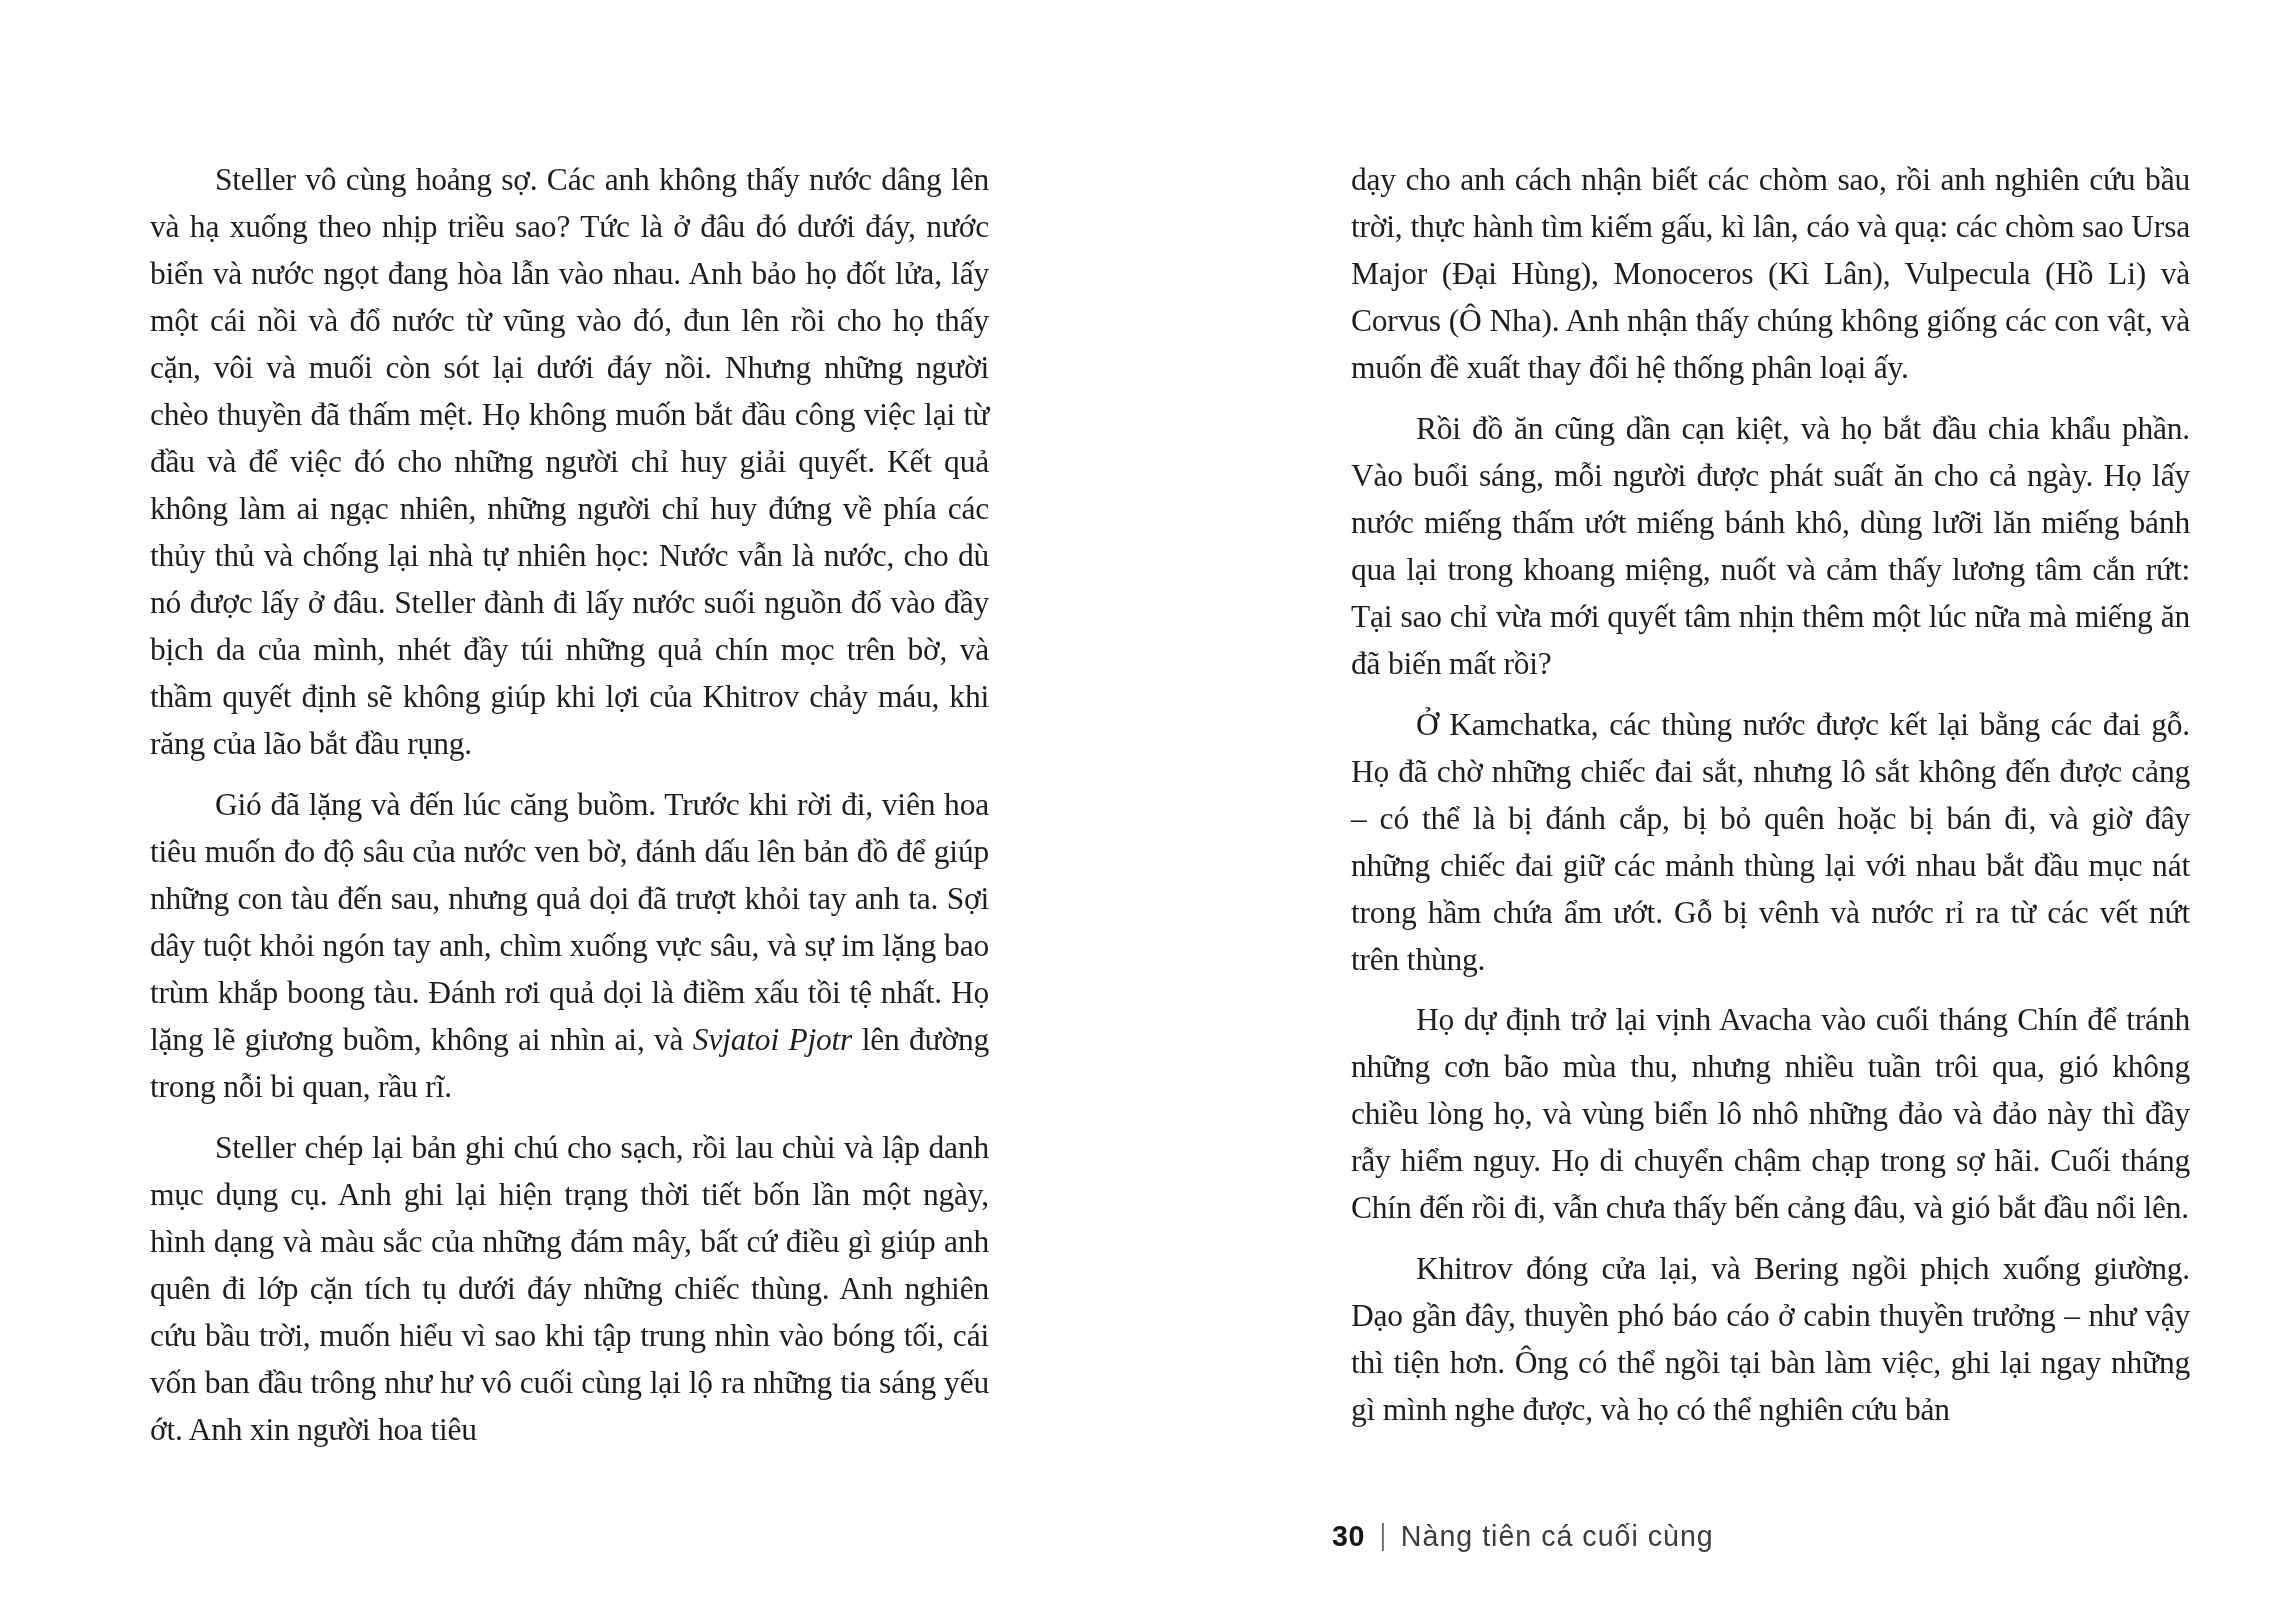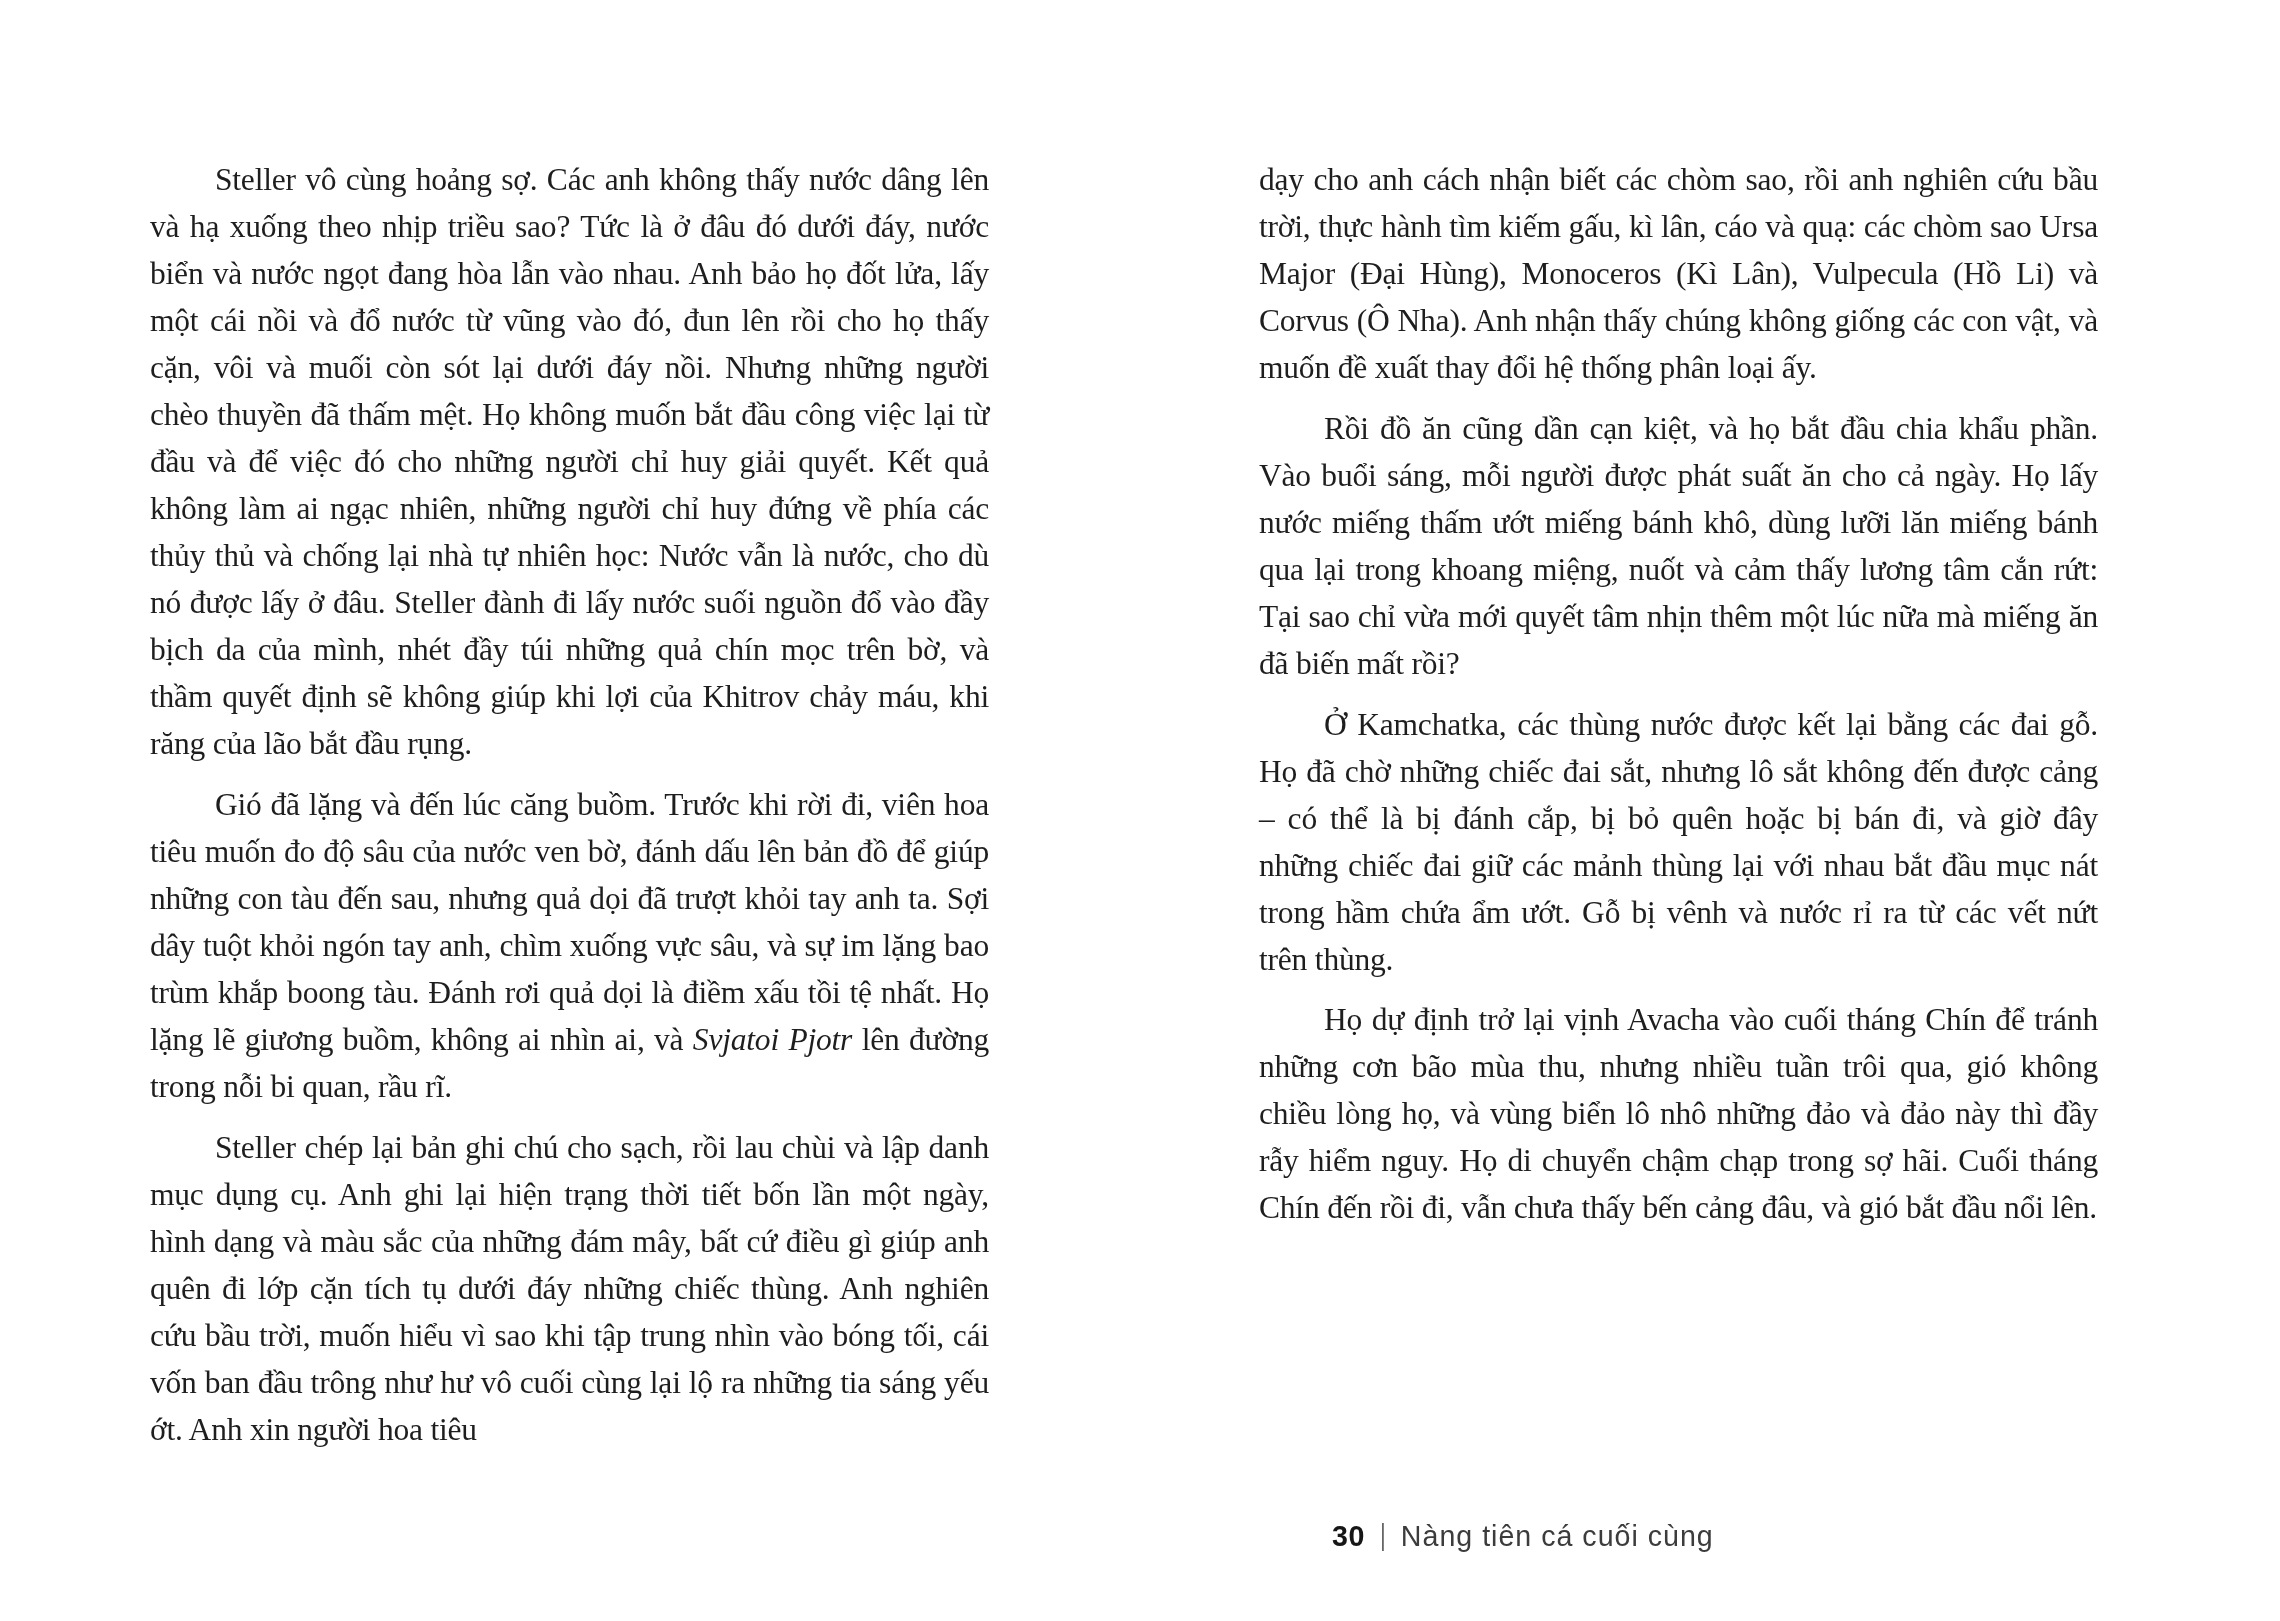--- a/index.html
+++ b/index.html
@@ -15,21 +15,21 @@
     font-family: "Liberation Serif", "DejaVu Serif", serif;
     color: #1e1e1e;
     text-decoration: underline;
   }
   .page-col {
     position: absolute;
     top: 156px;
     width: 839px;
   }
   .left-col  { left: 150px; }
-  .right-col { left: 1259px; }
+  .right-col { left: 1351px; }
   .para {
     margin: 0 0 13.8px 0;
     font-size: 31.5px;
     line-height: 47px;
     text-align: justify;
     letter-spacing: -0.2px;
     hyphens: none;
   }
   .para.indent { text-indent: 65px; }
   .para em { font-style: italic; }
@@ -67,20 +67,21 @@
       <p class="para indent"><span>Steller vô cùng hoảng sợ. Các anh không thấy nước dâng lên và hạ xuống theo nhịp triều sao? Tức là ở đâu đó dưới đáy, nước biển và nước ngọt đang hòa lẫn vào nhau. Anh bảo họ đốt lửa, lấy một cái nồi và đổ nước từ vũng vào đó, đun lên rồi cho họ thấy cặn, vôi và muối còn sót lại dưới đáy nồi. Nhưng những người chèo thuyền đã thấm mệt. Họ không muốn bắt đầu công việc lại từ đầu và để việc đó cho những người chỉ huy giải quyết. Kết quả không làm ai ngạc nhiên, những người chỉ huy đứng về phía các thủy thủ và chống lại nhà tự nhiên học: Nước vẫn là nước, cho dù nó được lấy ở đâu. Steller đành đi lấy nước suối nguồn đổ vào đầy bịch da của mình, nhét đầy túi những quả chín mọc trên bờ, và thầm quyết định sẽ không giúp khi lợi của Khitrov chảy máu, khi răng của lão bắt đầu rụng.</span></p>
       <p class="para indent"><span>Gió đã lặng và đến lúc căng buồm. Trước khi rời đi, viên hoa tiêu muốn đo độ sâu của nước ven bờ, đánh dấu lên bản đồ để giúp những con tàu đến sau, nhưng quả dọi đã trượt khỏi tay anh ta. Sợi dây tuột khỏi ngón tay anh, chìm xuống vực sâu, và sự im lặng bao trùm khắp boong tàu. Đánh rơi quả dọi là điềm xấu tồi tệ nhất. Họ lặng lẽ giương buồm, không ai nhìn ai, và </span><em>Svjatoi Pjotr</em><span> lên đường trong nỗi bi quan, rầu rĩ.</span></p>
       <p class="para indent"><span>Steller chép lại bản ghi chú cho sạch, rồi lau chùi và lập danh mục dụng cụ. Anh ghi lại hiện trạng thời tiết bốn lần một ngày, hình dạng và màu sắc của những đám mây, bất cứ điều gì giúp anh quên đi lớp cặn tích tụ dưới đáy những chiếc thùng. Anh nghiên cứu bầu trời, muốn hiểu vì sao khi tập trung nhìn vào bóng tối, cái vốn ban đầu trông như hư vô cuối cùng lại lộ ra những tia sáng yếu ớt. Anh xin người hoa tiêu</span></p>
     </div>
 
   <div class="page-col right-col">
       <p class="para"><span>dạy cho anh cách nhận biết các chòm sao, rồi anh nghiên cứu bầu trời, thực hành tìm kiếm gấu, kì lân, cáo và quạ: các chòm sao Ursa Major (Đại Hùng), Monoceros (Kì Lân), Vulpecula (Hồ Li) và Corvus (Ô Nha). Anh nhận thấy chúng không giống các con vật, và muốn đề xuất thay đổi hệ thống phân loại ấy.</span></p>
       <p class="para indent"><span>Rồi đồ ăn cũng dần cạn kiệt, và họ bắt đầu chia khẩu phần. Vào buổi sáng, mỗi người được phát suất ăn cho cả ngày. Họ lấy nước miếng thấm ướt miếng bánh khô, dùng lưỡi lăn miếng bánh qua lại trong khoang miệng, nuốt và cảm thấy lương tâm cắn rứt: Tại sao chỉ vừa mới quyết tâm nhịn thêm một lúc nữa mà miếng ăn đã biến mất rồi?</span></p>
       <p class="para indent"><span>Ở Kamchatka, các thùng nước được kết lại bằng các đai gỗ. Họ đã chờ những chiếc đai sắt, nhưng lô sắt không đến được cảng – có thể là bị đánh cắp, bị bỏ quên hoặc bị bán đi, và giờ đây những chiếc đai giữ các mảnh thùng lại với nhau bắt đầu mục nát trong hầm chứa ẩm ướt. Gỗ bị vênh và nước rỉ ra từ các vết nứt trên thùng.</span></p>
       <p class="para indent"><span>Họ dự định trở lại vịnh Avacha vào cuối tháng Chín để tránh những cơn bão mùa thu, nhưng nhiều tuần trôi qua, gió không chiều lòng họ, và vùng biển lô nhô những đảo và đảo này thì đầy rẫy hiểm nguy. Họ di chuyển chậm chạp trong sợ hãi. Cuối tháng Chín đến rồi đi, vẫn chưa thấy bến cảng đâu, và gió bắt đầu nổi lên.</span></p>
+      <p class="para indent"><span>Khitrov đóng cửa lại, và Bering ngồi phịch xuống giường. Dạo gần đây, thuyền phó báo cáo ở cabin thuyền trưởng – như vậy thì tiện hơn. Ông có thể ngồi tại bàn làm việc, ghi lại ngay những gì mình nghe được, và họ có thể nghiên cứu bản</span></p>
     </div>
 
 
   <div class="footer footer-right">
     <span class="page-num">30</span><span class="sep">|</span><span>Nàng tiên cá cuối cùng</span>
   </div>
 
 </div>
 
 

